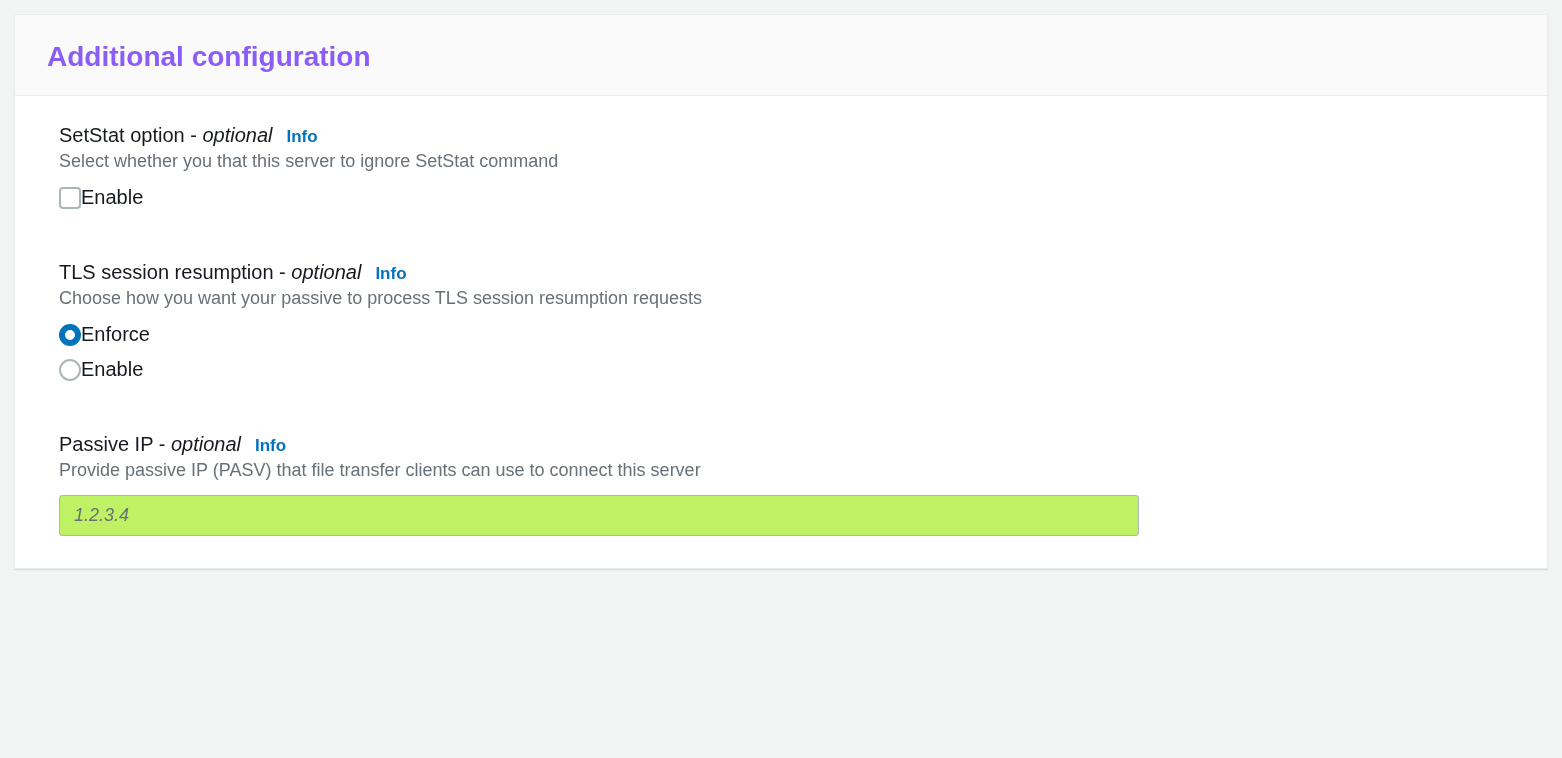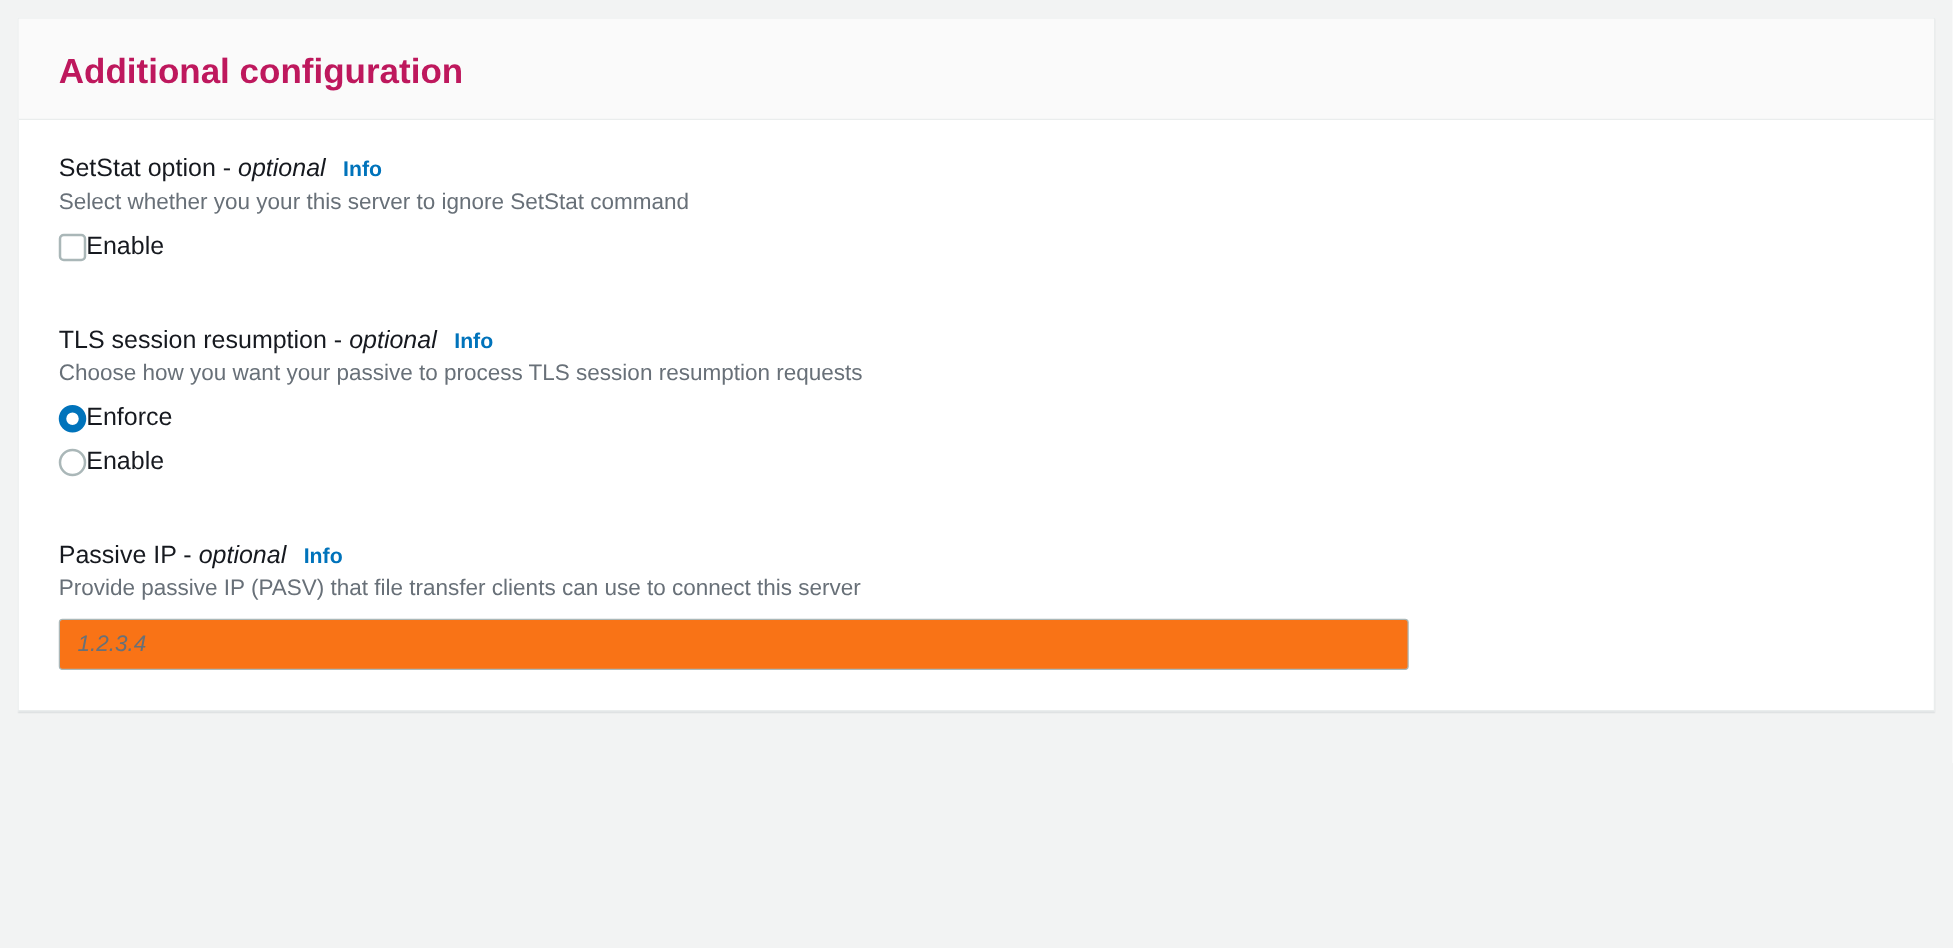--- a/index.html
+++ b/index.html
@@ -16,25 +16,25 @@
       box-shadow: 0 1px 1px 0 rgba(0,28,36,0.1);
     }
     .panel-header {
       padding: 24px 32px 20px 32px;
       border-bottom: 1px solid #eaeded;
       background: #fafafa;
     }
     .panel-header h2 {
       font-size: 28px;
       font-weight: 700;
-      color: #be185d;
+      color: #8b5cf6;
       line-height: 1.3;
     }
     .panel-body {
-      padding: 28px 32px 32px 32px;
+      padding: 28px 32px 32px 44px;
     }
     .field-group {
       margin-bottom: 52px;
     }
     .field-group:last-child {
       margin-bottom: 0;
       margin-top: 22px;
     }
     .field-header {
       display: flex;
@@ -117,21 +117,21 @@
       color: #16191f;
       cursor: pointer;
     }
     .text-input {
       width: 1080px;
       max-width: 100%;
       padding: 9px 14px;
       font-size: 18px;
       border: 1px solid #aab7b8;
       border-radius: 3px;
-      background: #f97316;
+      background: #bef264;
       color: #16191f;
       font-style: italic;
     }
     .text-input::placeholder {
       color: #687078;
       font-style: italic;
     }
   </style>
 </head>
 <body>
@@ -140,21 +140,21 @@
   <div class="panel-header">
     <h2>Additional configuration</h2>
   </div>
   <div class="panel-body">
 
     <div class="field-group">
       <div class="field-header">
         <span class="field-title"><span>SetStat option - </span><span class="optional">optional</span></span>
         <a class="info-link">Info</a>
       </div>
-      <div class="field-desc">Select whether you your this server to ignore SetStat command</div>
+      <div class="field-desc">Select whether you that this server to ignore SetStat command</div>
       <label class="checkbox-row">
         <input type="checkbox" class="checkbox-input" style="">
         <span class="option-label">Enable</span>
       </label>
     </div>
 
     <div class="field-group">
       <div class="field-header">
         <span class="field-title"><span>TLS session resumption - </span><span class="optional">optional</span></span>
         <a class="info-link">Info</a>

